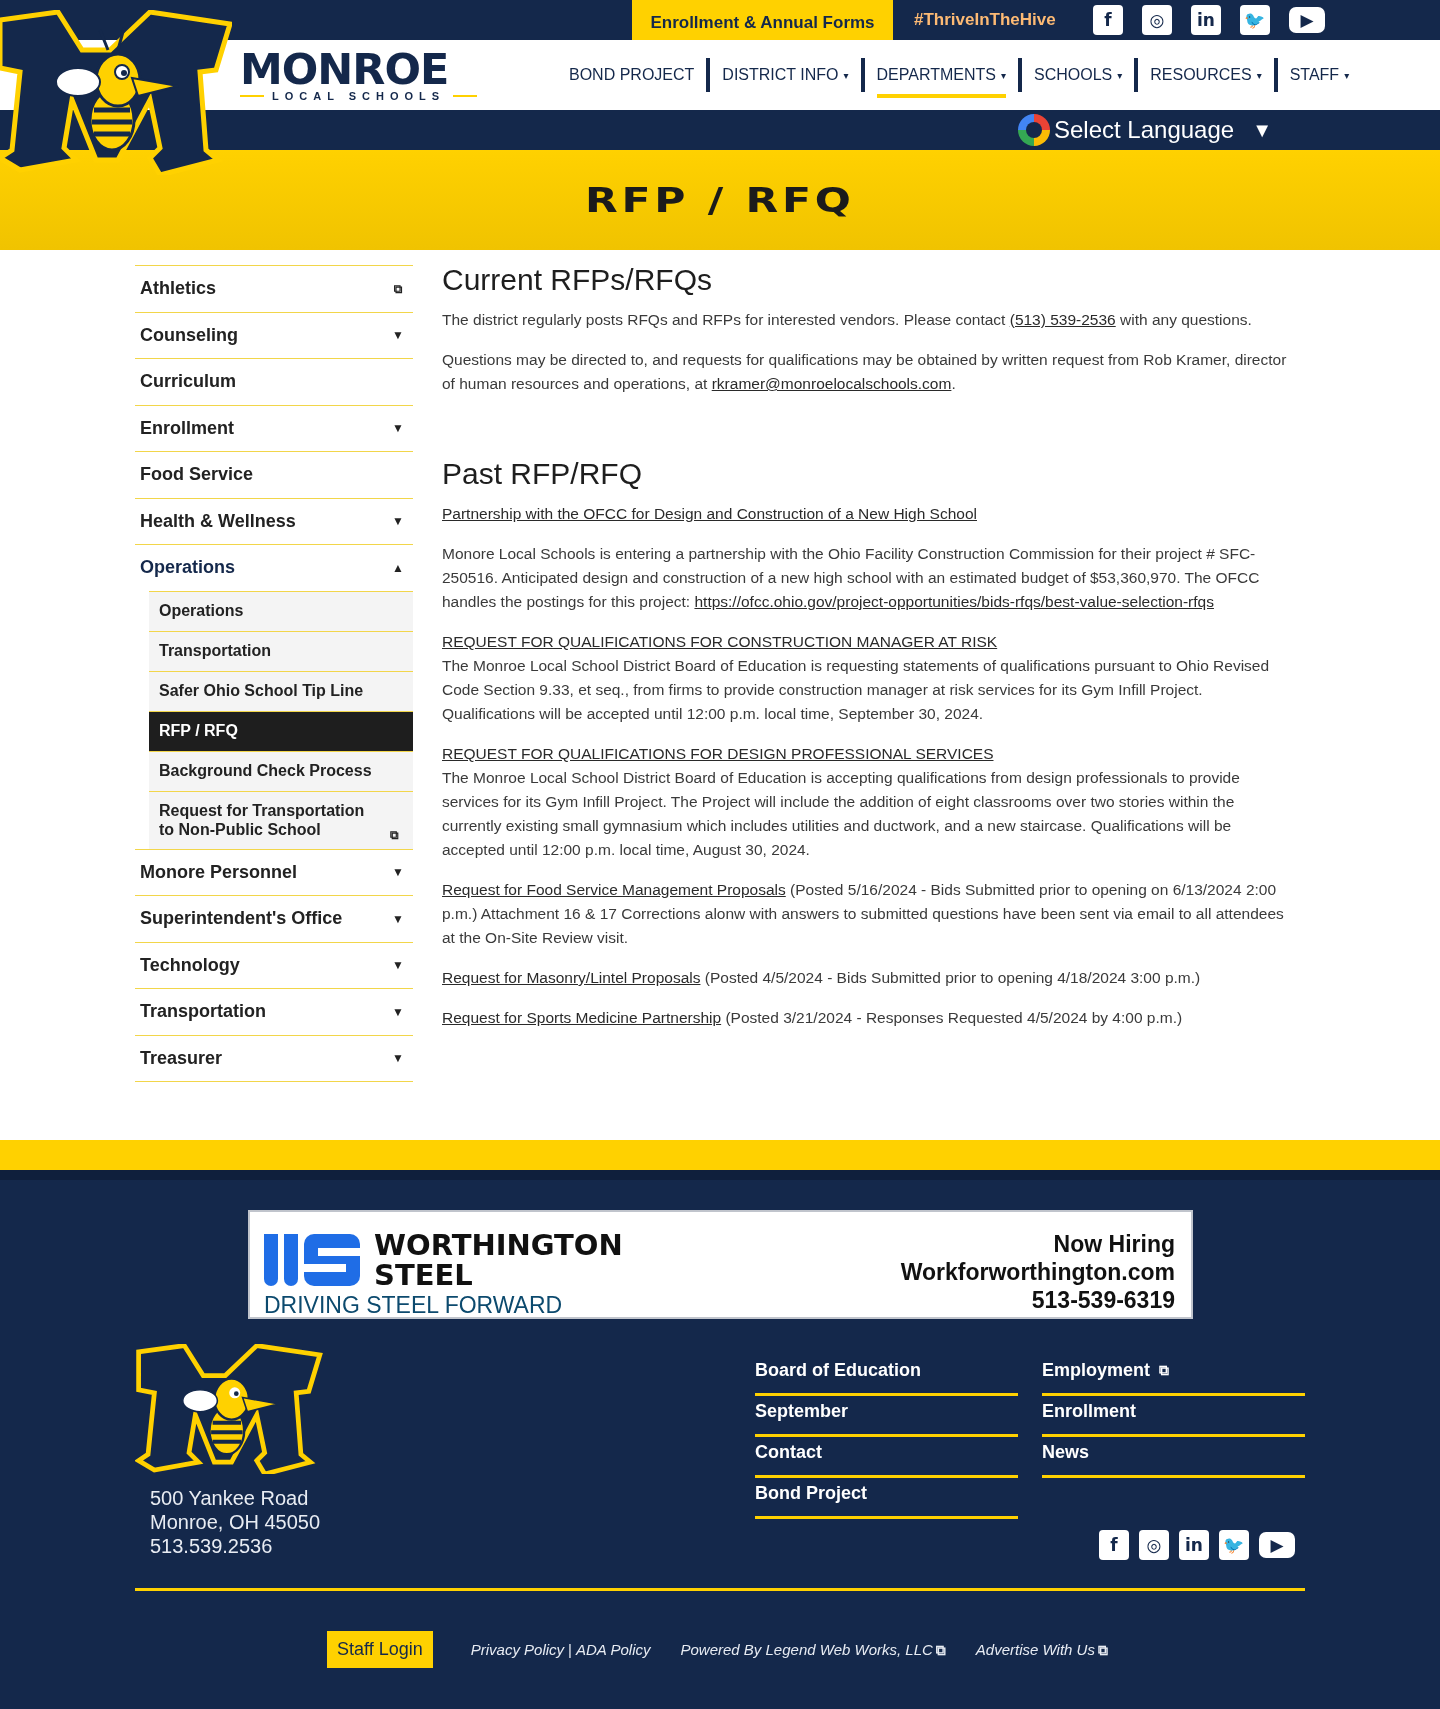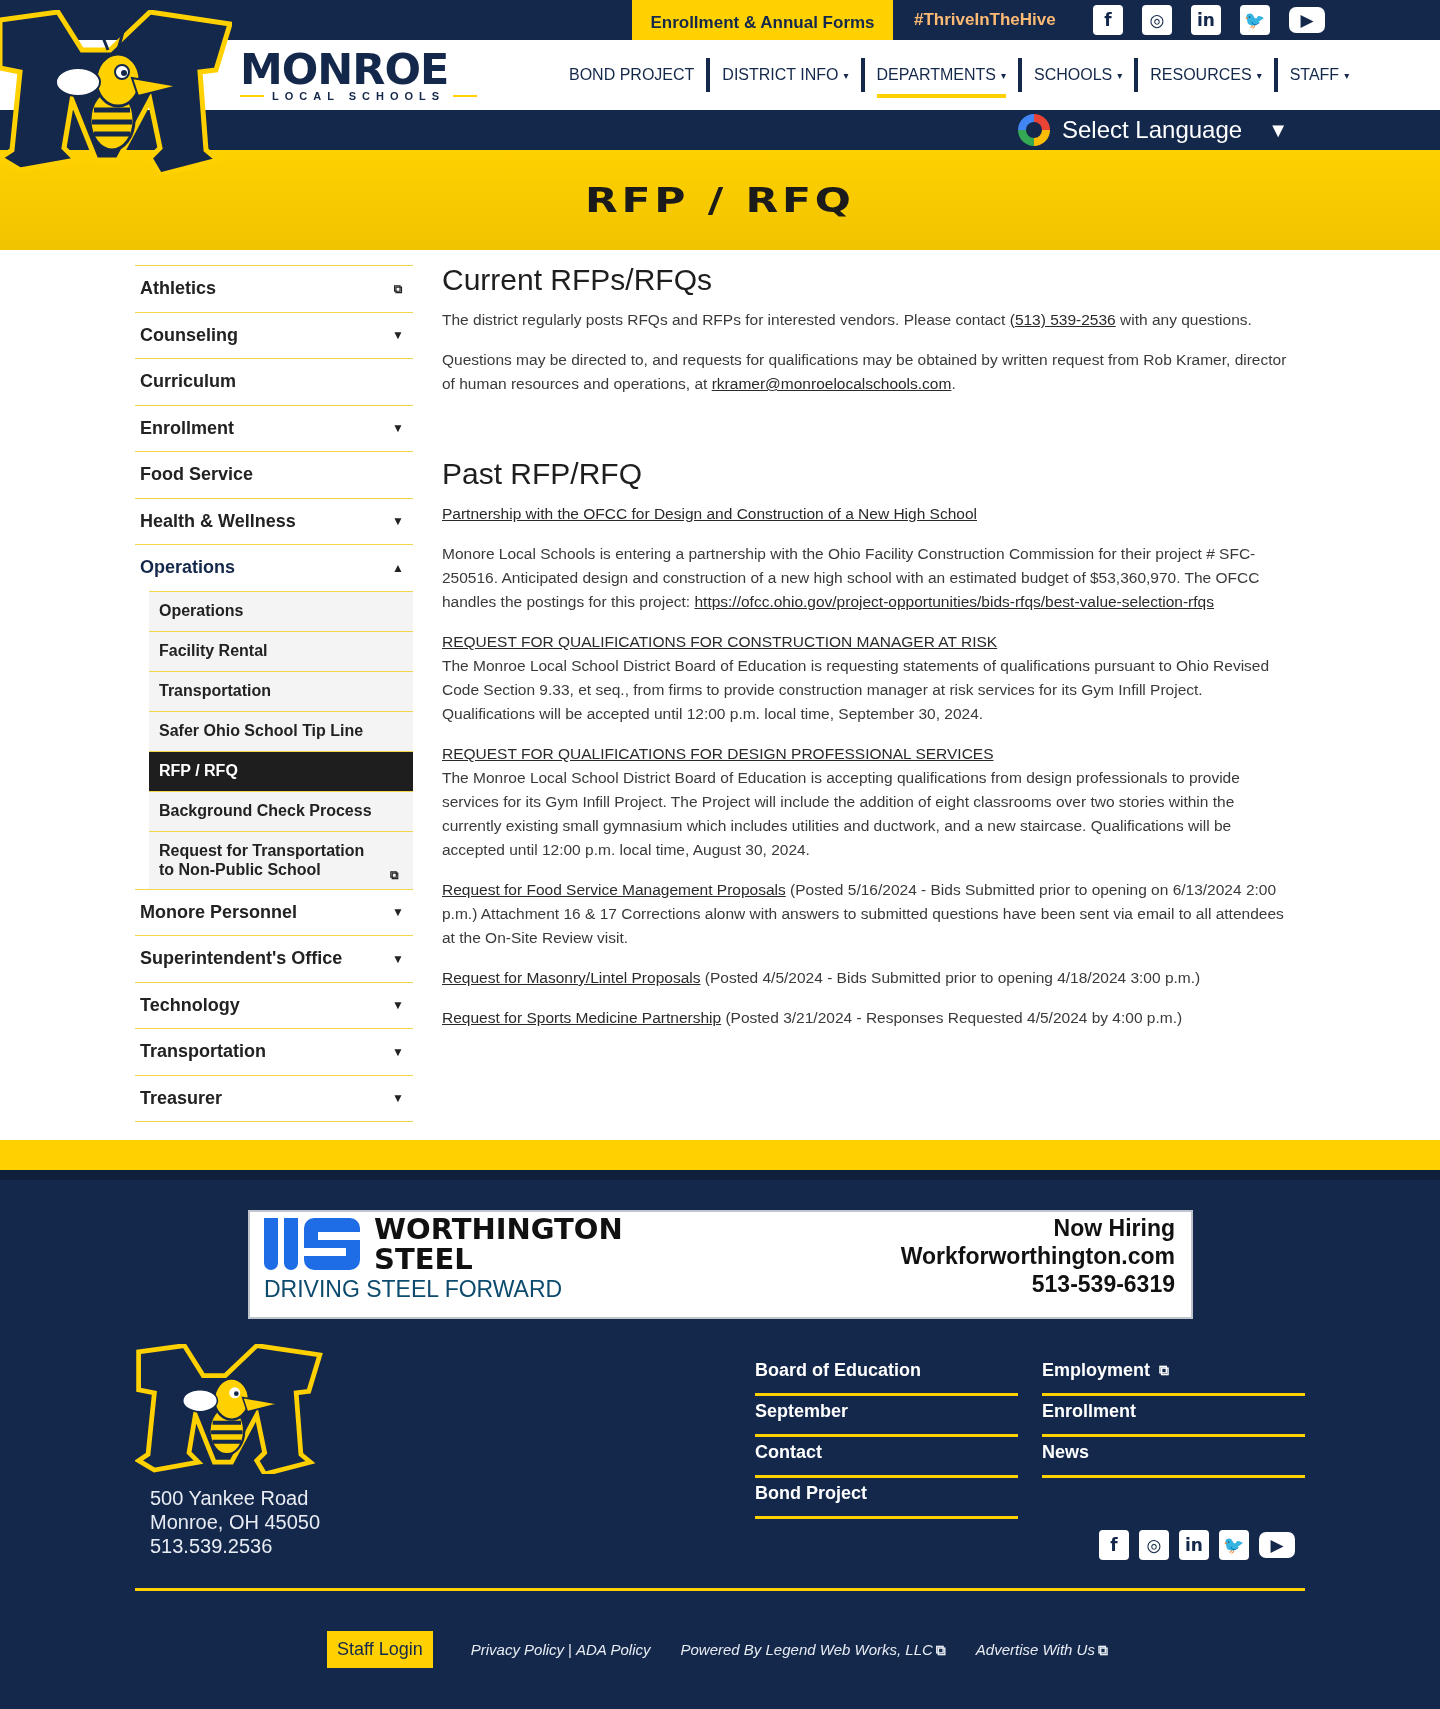--- a/index.html
+++ b/index.html
@@ -10,21 +10,21 @@
   
   .topbar { position: absolute; left: 0; top: 0; width: 1440px; height: 40px; background: #14284b; }
   .topbar .forms-btn { position: absolute; left: 632px; top: 0; width: 261px; height: 46px; background: #ffd100; color: #14284b; font-weight: bold; font-size: 17px; display: flex; align-items: center; justify-content: center; text-decoration: none; }
   .topbar .hashtag { position: absolute; left: 914px; top: 0; height: 40px; color: #fdba74; font-weight: bold; font-size: 17px; display: flex; align-items: center; }
   .topbar .socials { position: absolute; left: 1093px; top: 5px; display: flex; gap: 19px; }
   .soc { width: 30px; height: 30px; background: #fff; border-radius: 4px; display: flex; align-items: center; justify-content: center; color: #14284b; font-weight: bold; font-size: 17px; font-family: "DejaVu Sans", sans-serif; }
   .soc.yt { width: 36px; height: 26px; border-radius: 7px; margin-top: 2px; }
 
   .navbar { position: absolute; left: 0; top: 40px; width: 1440px; height: 70px; background: #ffffff; }
   .langbar { position: absolute; left: 0; top: 110px; width: 1440px; height: 40px; background: #14284b; }
-  .lang { position: absolute; left: 1018px; top: 0; height: 40px; display: flex; align-items: center; gap: 12px; color: #fff; font-size: 24px; }
+  .lang { position: absolute; left: 1018px; top: 0; height: 40px; display: flex; align-items: center; gap: 4px; color: #fff; font-size: 24px; }
   .g-logo { width: 32px; height: 32px; border-radius: 50%; background: conic-gradient(#ea4335 0 25%, #fbbc05 25% 50%, #34a853 50% 75%, #4285f4 75% 100%); position: relative; }
   .g-logo::after { content: ""; position: absolute; left: 8px; top: 8px; width: 16px; height: 16px; border-radius: 50%; background: #14284b; }
   .lang .caret { font-size: 20px; margin-left: 14px; }
 
   .logo-m { position: absolute; left: 0; top: 10px; width: 232px; height: 165px; z-index: 5; }
   .brand { position: absolute; left: 240px; top: 46px; z-index: 4; }
   .brand .name { font-family: "DejaVu Sans", sans-serif; font-weight: bold; font-size: 43px; color: #14284b; letter-spacing: -1px; line-height: 46px; }
   .brand .sub { display: flex; align-items: center; gap: 8px; font-size: 11px; letter-spacing: 6px; color: #14284b; font-weight: bold; margin-top: -2px; }
   .brand .sub .rule { width: 24px; height: 2px; background: #ffd100; }
 
@@ -52,21 +52,21 @@
   .content { position: absolute; left: 442px; top: 260px; width: 850px; font-size: 15.5px; line-height: 24px; color: #3a3a3a; }
   .content h2 { font-size: 30px; font-weight: normal; color: #1e1e1e; line-height: 40px; margin-bottom: 8px; }
   .content p { margin-bottom: 16px; }
   .content .gap { height: 42px; }
   .content a { color: #2a2a2a; text-decoration: underline; }
   .content .rfq-head { display: block; }
 
   
   .strip { position: absolute; left: 0; top: 1140px; width: 1440px; height: 30px; background: #ffd100; }
   .adzone { position: absolute; left: 0; top: 1170px; width: 1440px; height: 150px; background: #14284b; border-top: 10px solid #0f1f3c; }
-  .ad { position: absolute; left: 248px; top: 30px; width: 945px; height: 109px; background: #fff; border: 2px solid #c0c4cc; display: flex; justify-content: space-between; padding: 2px 16px 8px 14px; }
+  .ad { position: absolute; left: 248px; top: 30px; width: 945px; height: 109px; background: #fff; border: 2px solid #c0c4cc; display: flex; justify-content: space-between; padding: 18px 16px 8px 14px; }
   .ad-left { display: flex; flex-direction: column; }
   .ad-logo-row { display: flex; align-items: center; gap: 14px; }
   .ws-mark { display: flex; gap: 6px; }
   .ws-mark .bar { width: 14px; height: 52px; background: #1f6de6; border-radius: 0 0 7px 7px; }
   .ws-mark .s { width: 56px; height: 52px; background: #1f6de6; border-radius: 10px; position: relative; }
   .ws-mark .s::before { content: ""; position: absolute; left: 14px; top: 14px; width: 42px; height: 8px; background: #fff; }
   .ws-mark .s::after { content: ""; position: absolute; left: 0; top: 30px; width: 42px; height: 8px; background: #fff; }
   .ws-name { font-family: "DejaVu Sans", sans-serif; font-weight: bold; font-size: 29px; line-height: 30px; color: #111; }
   .ws-tag { font-family: "Liberation Sans", sans-serif; font-weight: normal; font-size: 23px; color: #0c4a6e; margin-top: 2px; }
   .ad-right { text-align: right; font-weight: bold; color: #111; font-size: 23px; line-height: 28px; }
@@ -189,23 +189,20 @@
       <span>Health &amp; Wellness</span>
       <span class="sb-icon">▼</span>
     </a>
   <a class="sb-item open">
       <span>Operations</span>
       <span class="sb-icon">▲</span>
     </a>
   <div class="sb-sub">
     <a class="sb-subitem">
         <span>Operations</span>
-      </a>
-    <a class="sb-subitem">
-        <span>Facility Rental</span>
       </a>
     <a class="sb-subitem">
         <span>Transportation</span>
       </a>
     <a class="sb-subitem">
         <span>Safer Ohio School Tip Line</span>
       </a>
     <a class="sb-subitem current">
         <span>RFP / RFQ</span>
       </a>

